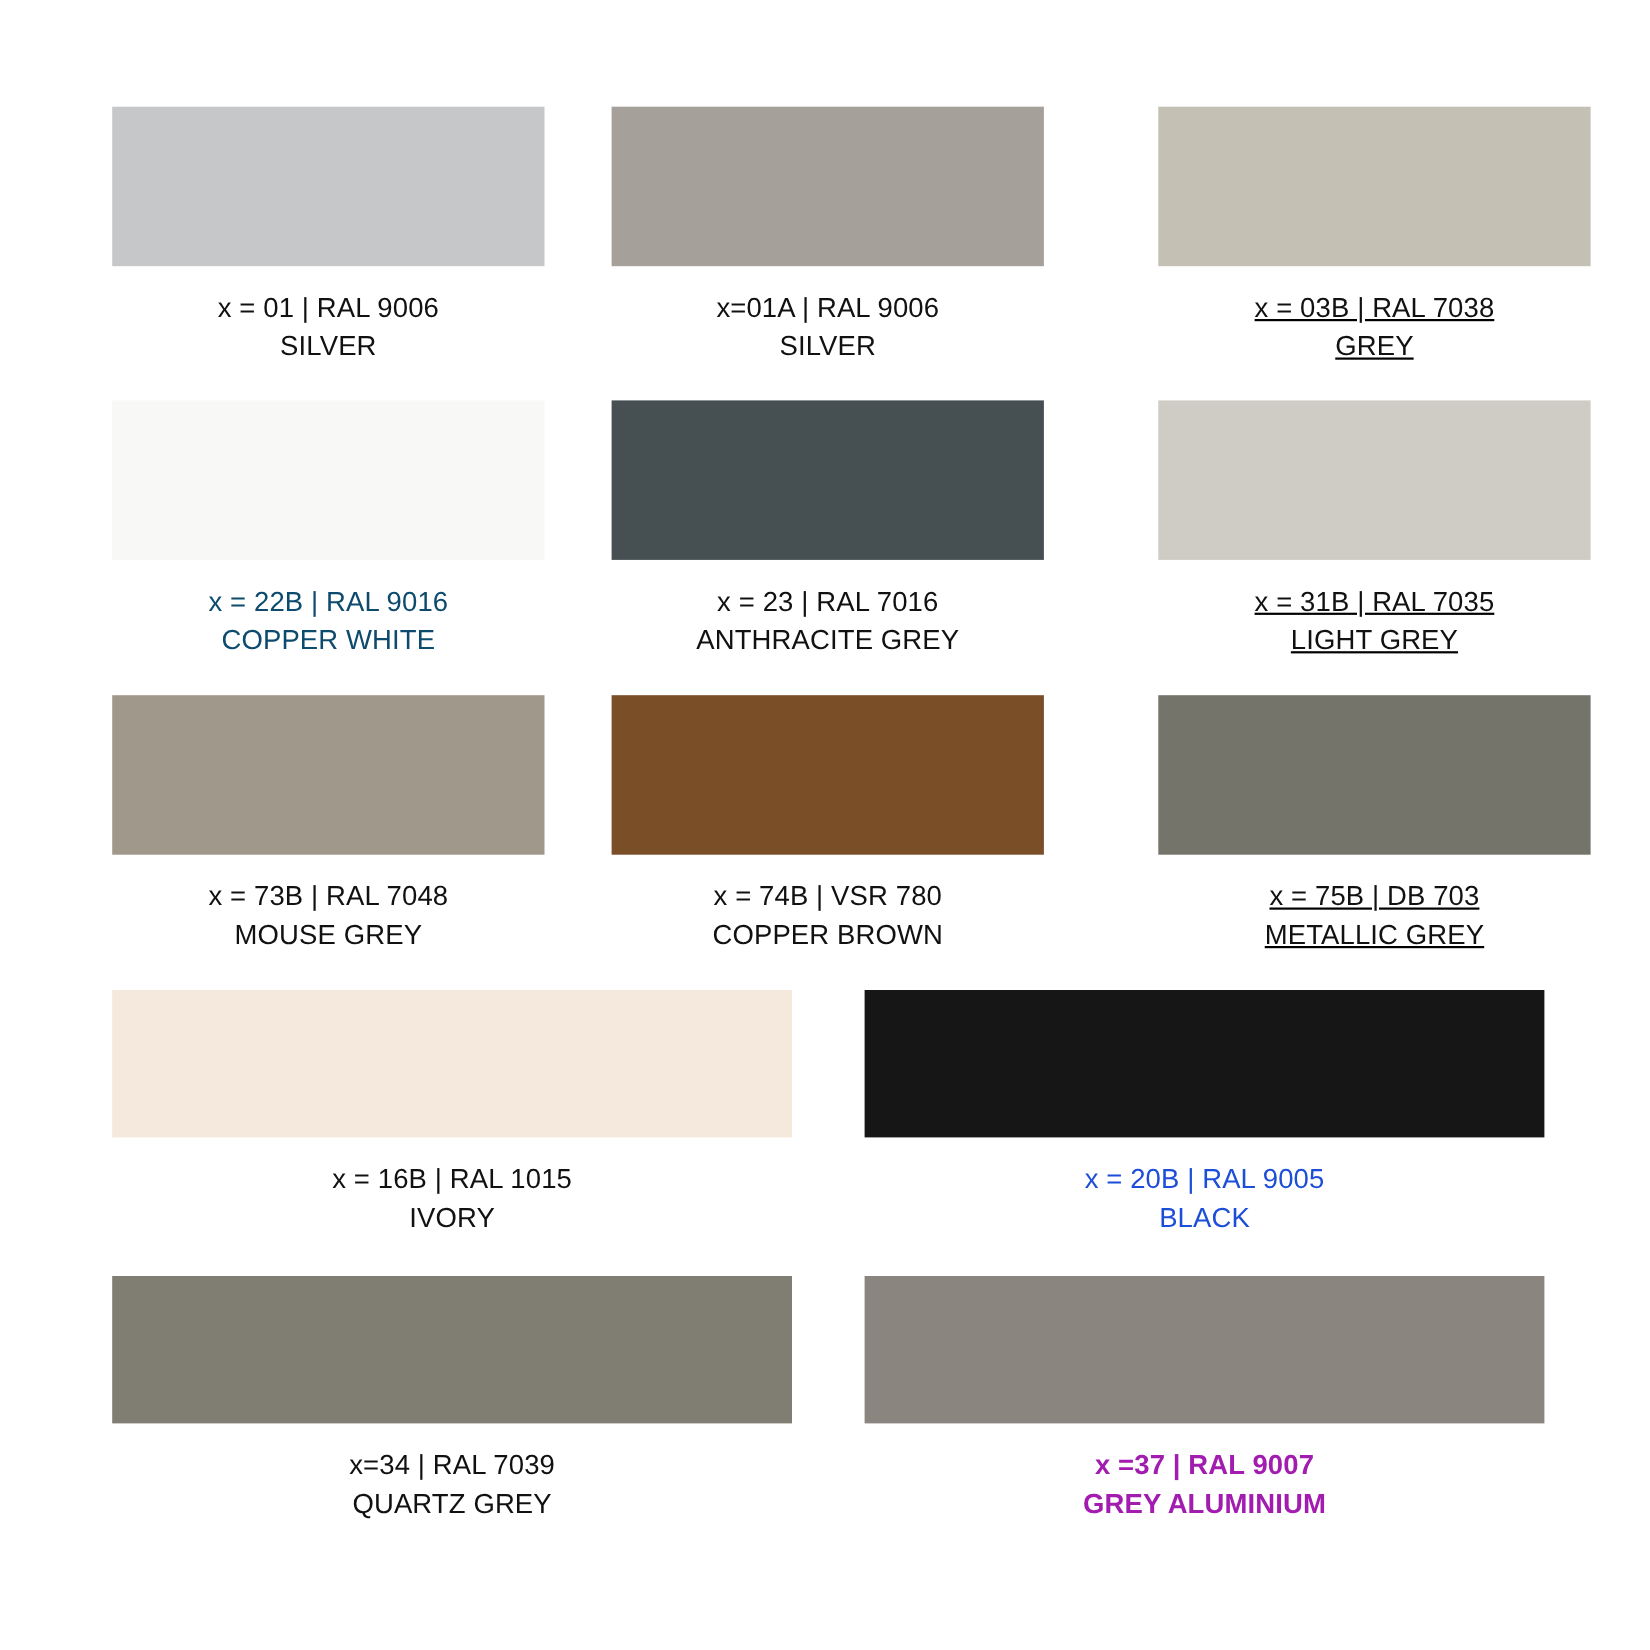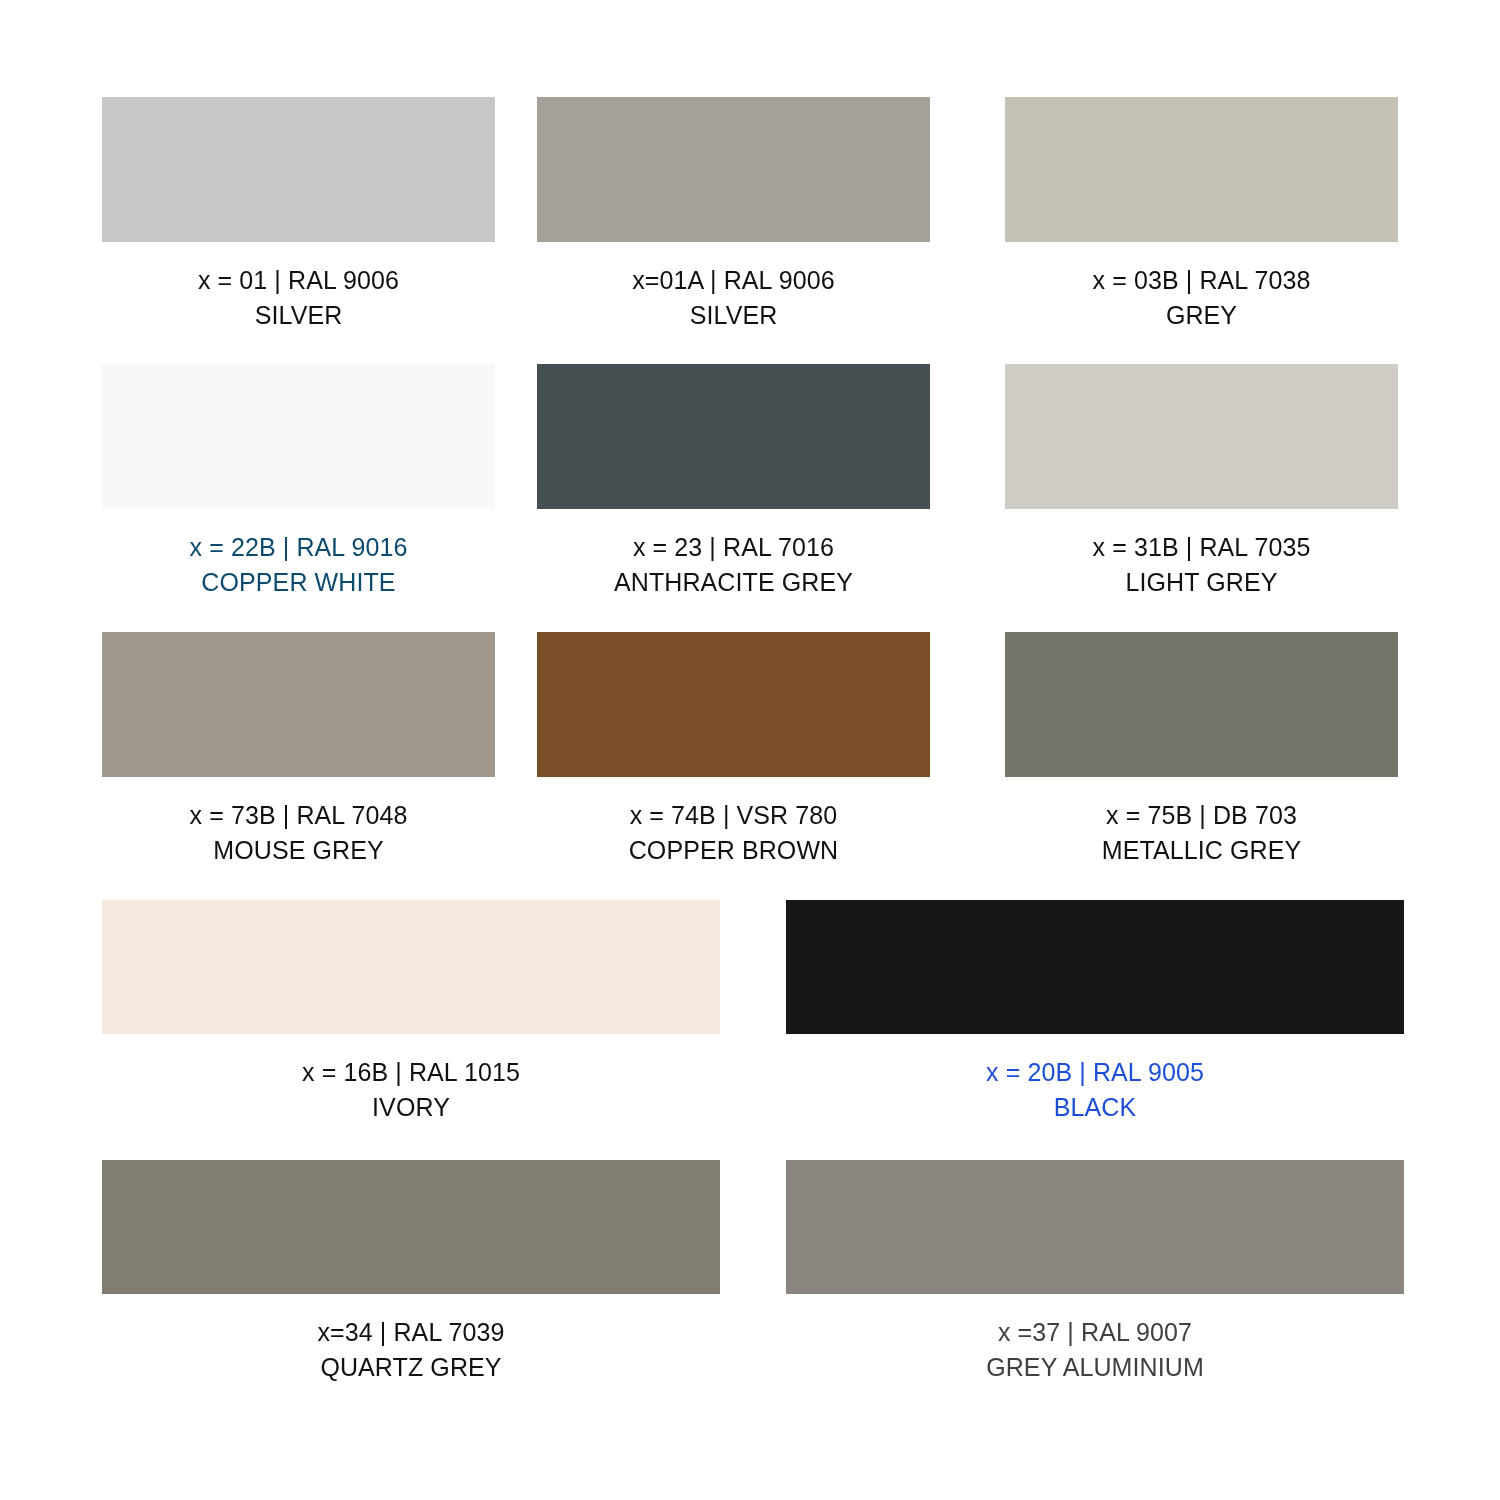--- a/index.html
+++ b/index.html
@@ -50,22 +50,22 @@
   }
 
   
   .grid-3 .swatch-cell { width: 393px; }
   .grid-3 .swatch-chip { height: 145px; }
   .grid-3 .caption-code { font-size: 25px; line-height: 35px; }
   .grid-3 .caption-name { font-size: 25px; line-height: 35px; }
   .grid-3 .swatch-caption { padding-top: 21px; }
 
   .col-1 { left: 102px; }
-  .col-2 { left: 537px; }
-  .col-3 { left: 1005px; }
+  .col-2 { left: 556px; }
+  .col-3 { left: 1053px; text-decoration: underline; }
 
   .row-1 { top: 97px; }
   .row-2 { top: 364px; }
   .row-3 { top: 632px; }
 
   
   .grid-2 .swatch-cell { width: 618px; }
   .grid-2 .swatch-chip { height: 134px; }
   .grid-2 .caption-code { font-size: 25px; line-height: 35px; }
   .grid-2 .caption-name { font-size: 25px; line-height: 35px; }
@@ -191,21 +191,21 @@
     <div class="swatch-cell wcol-1 row-5">
       <div class="swatch-chip" style="background-color: rgb(128, 126, 114);"></div>
       <div class="swatch-caption" style="color: rgb(17, 17, 17);">
         <span class="caption-code">x=34 | RAL 7039</span>
         <span class="caption-name">QUARTZ GREY</span>
       </div>
     </div>
 
     <div class="swatch-cell wcol-2 row-5">
       <div class="swatch-chip" style="background-color: rgb(138, 133, 127);"></div>
-      <div class="swatch-caption" style="color: #404040;">
+      <div class="swatch-caption" style="color: #a21caf; font-weight: bold;">
         <span class="caption-code">x =37 | RAL 9007</span>
         <span class="caption-name">GREY ALUMINIUM</span>
       </div>
     </div>
 
   </div>
 
 </div>
 
 </body></html>

